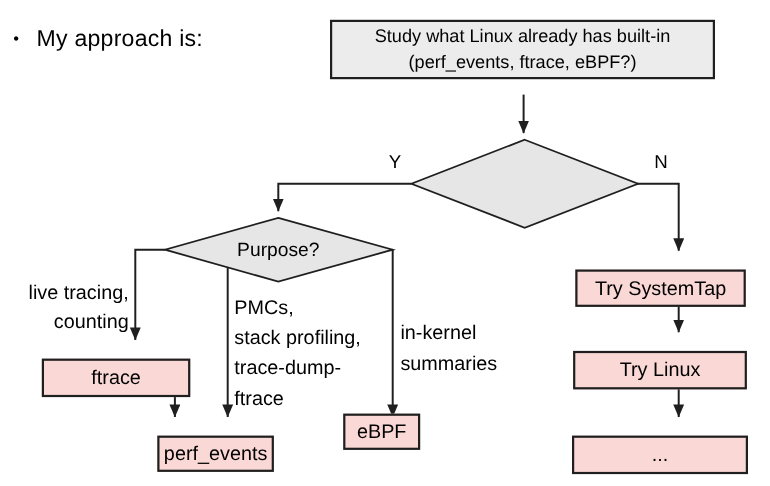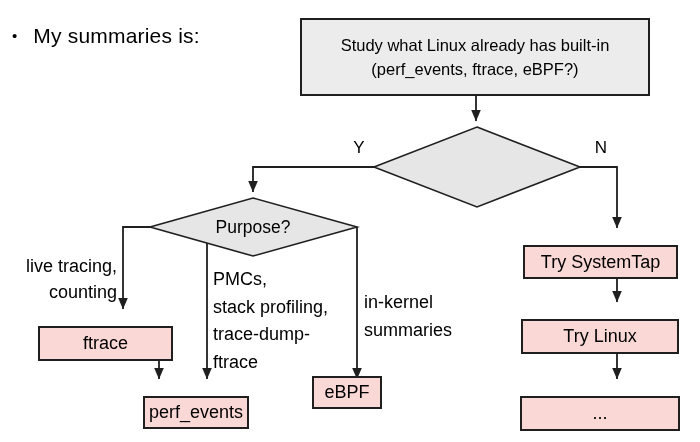--- a/index.html
+++ b/index.html
@@ -49,24 +49,24 @@
       <path d="M357,227 L357,379" marker-end="url(#ah)"></path>
       <path d="M617,268 L617,302" marker-end="url(#ah)"></path>
       <path d="M617,343 L617,379" marker-end="url(#ah)"></path>
     </g>
     <polygon points="477,127 580,167 477,207 374,167" style="fill:var(--diamond,#e6e6e6); stroke:var(--line,#1f1f1f)" stroke-width="1.6"></polygon>
     <polygon points="253,198 357,227 253,256 150,227" style="fill:var(--diamond,#e6e6e6); stroke:var(--line,#1f1f1f)" stroke-width="1.6"></polygon>
   </svg>
 
   <div class="title-row">
     <span class="bullet">•</span>
-    <span class="title-text">My summaries is:</span>
+    <span class="title-text">My approach is:</span>
   </div>
 
-  <div class="node gray-node" style="left:300px; top:18px; width:350px; height:78px;">
+  <div class="node gray-node" style="left:300px; top:18px; width:350px; height:54px;">
     <span>Study what Linux already has built-in</span>
     <span>(perf_events, ftrace, eBPF?)</span>
   </div>
 
   <div class="edge-label" style="left:346px; top:137px; width:26px; text-align:center;">Y</div>
   <div class="edge-label" style="left:588px; top:137px; width:26px; text-align:center;">N</div>
 
   <div class="diamond-label" style="left:193px; top:217px; width:120px; font-size:17.5px;">Purpose?</div>
 
   <div class="branch-label align-right" style="left:3px; top:241px; width:114px; line-height:26px;margin-top:12px;">

